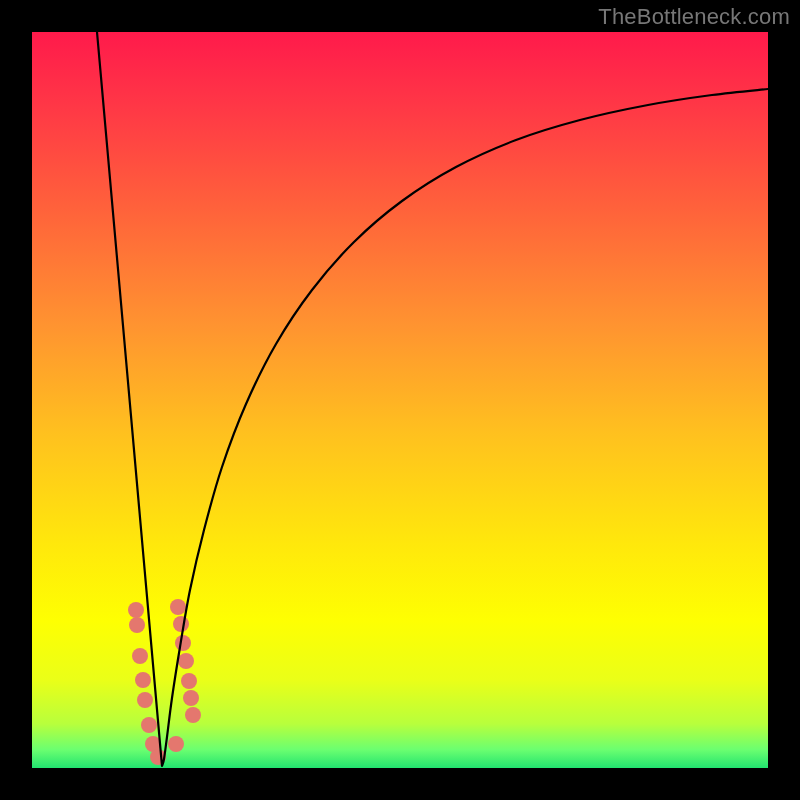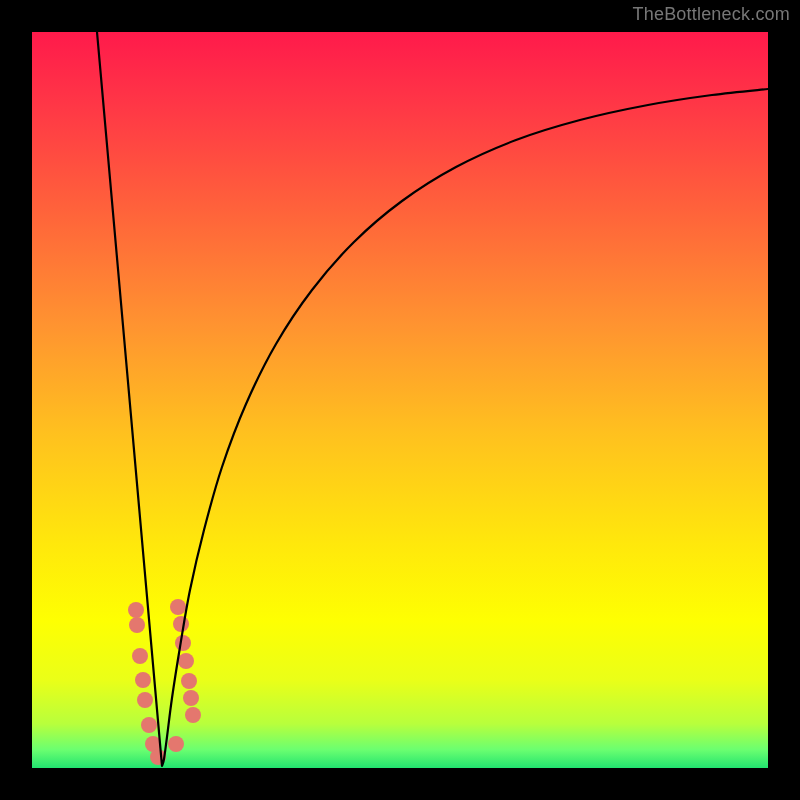--- a/index.html
+++ b/index.html
@@ -25,21 +25,21 @@
     left: 32px;
     width: 736px;
     height: 736px;
     overflow: hidden;
   }
   .watermark {
     position: absolute;
     top: 4px;
     right: 10px;
     color: #777;
-    font-size: 18px;
+    font-size: 22px;
     font-weight: 500;
     letter-spacing: 0.2px;
     margin-left: 8px;
   }
   svg { display: block; }
 </style>
 </head>
 <body>
 
 <div class="frame">

